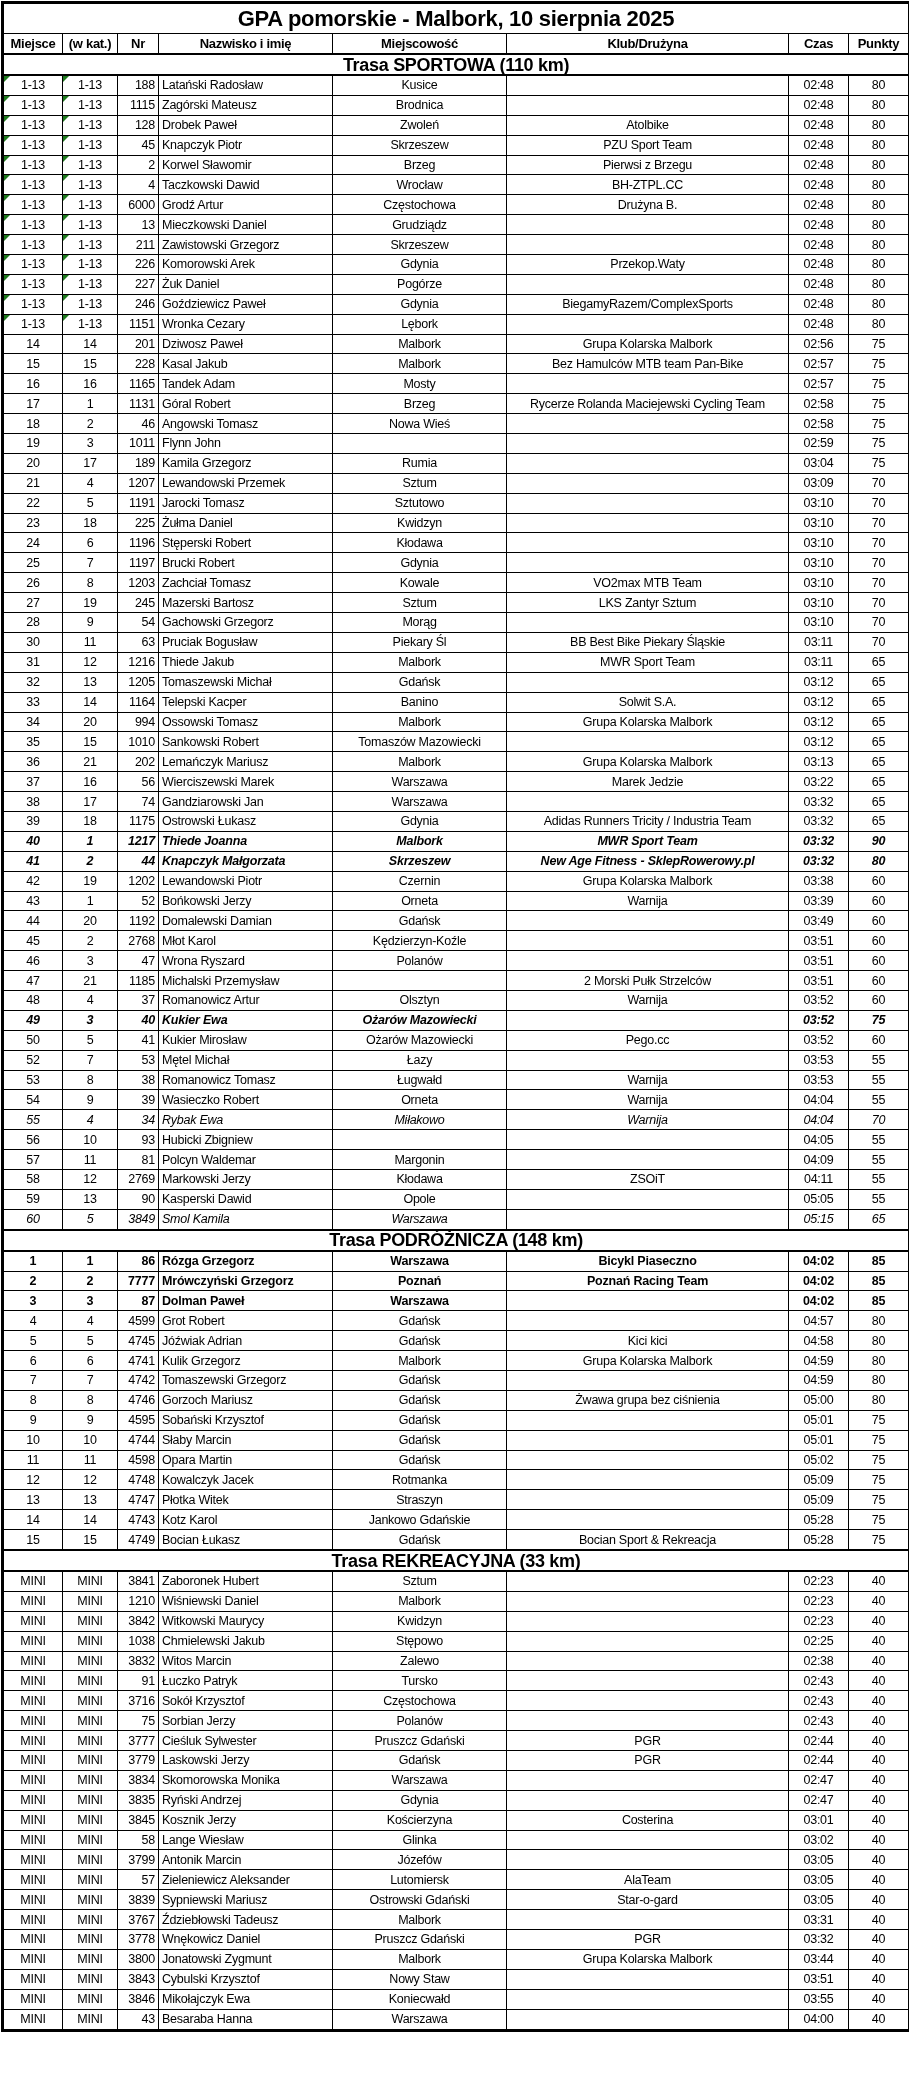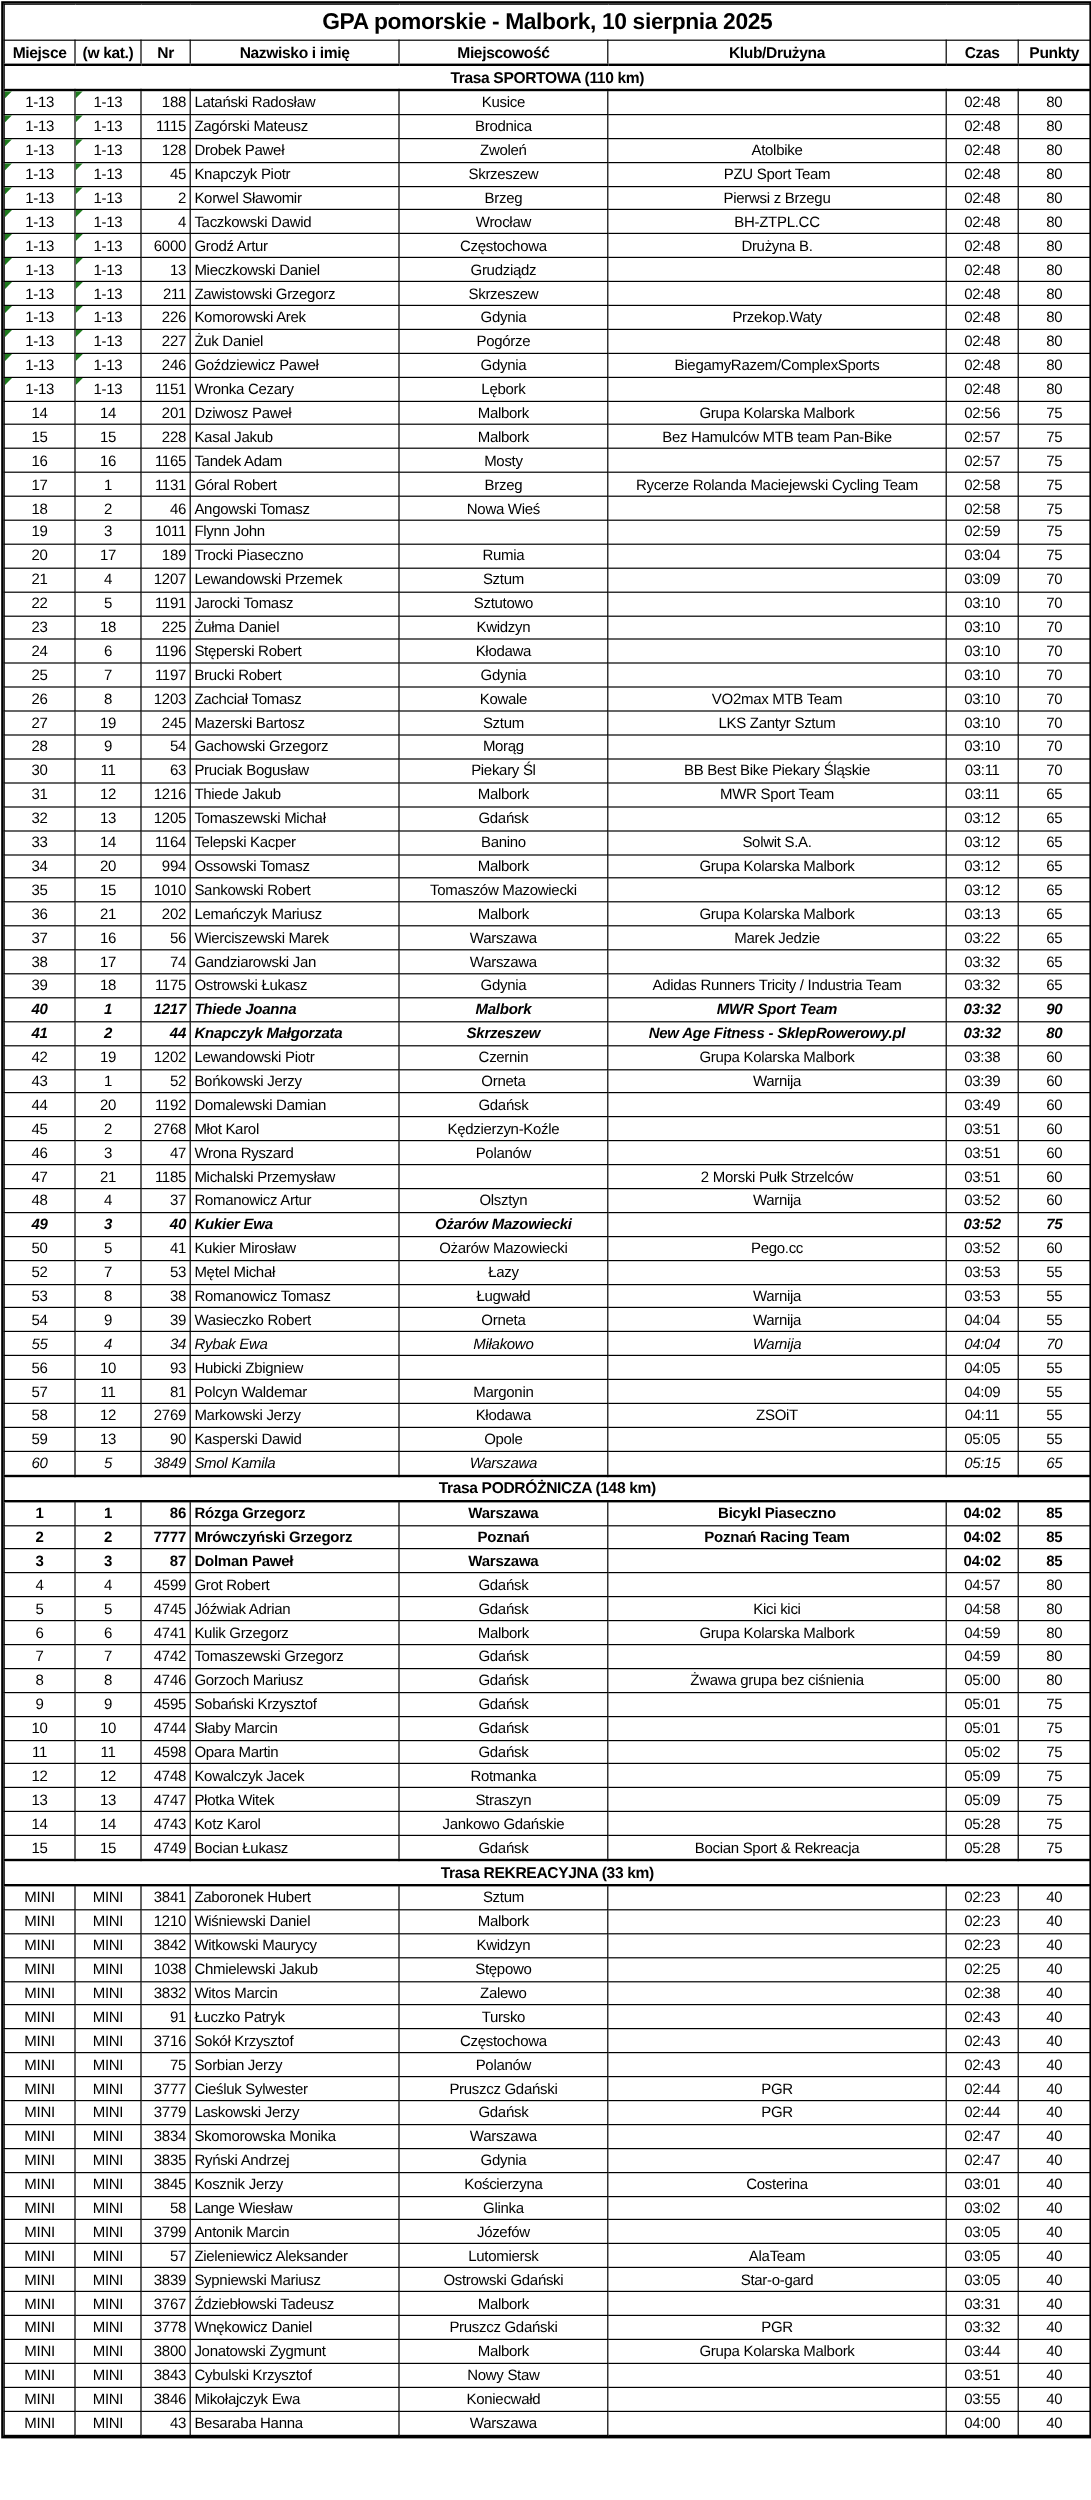--- a/index.html
+++ b/index.html
@@ -2,23 +2,23 @@
 <html><head>
 <meta charset="utf-8">
 <style>
   html, body { margin: 0; padding: 0; background: #ffffff; }
   body { width: 909px; height: 2083px; overflow: hidden; font-family: "Liberation Sans", sans-serif; color: #000; }
   #sheet { position: absolute; left: 1px; top: 1px; width: 905px; border: 2px solid #000; box-sizing: content-box; }
   table { border-collapse: collapse; table-layout: fixed; width: 905px; }
   col.c1 { width: 59px; } col.c2 { width: 55px; } col.c3 { width: 41px; } col.c4 { width: 174px; }
   col.c5 { width: 174px; } col.c6 { width: 282px; } col.c7 { width: 60px; } col.c8 { width: 60px; }
   td, th { border: 1px solid #000; padding: 0 2px; height: 18.9px; font-size: 12.5px; line-height: 18px; white-space: nowrap; overflow: hidden; text-overflow: clip; position: relative; }
-  tr.title td { height: 29px; font-size: 19px; font-weight: bold; text-align: center; border-bottom: 1px solid #000; letter-spacing: -0.3px; }
+  tr.title td { height: 29px; font-size: 22px; font-weight: bold; text-align: center; border-bottom: 1px solid #000; letter-spacing: -0.3px; }
   tr.head th { height: 19px; font-size: 13px; font-weight: bold; text-align: center; border-bottom: 2px solid #000; letter-spacing: -0.3px; }
-  tr.section td { height: 19px; font-size: 13px; font-weight: bold; text-align: center; border-top: 2px solid #000; border-bottom: 2px solid #000; letter-spacing: -0.3px; margin-left: 16px; }
+  tr.section td { height: 19px; font-size: 18px; font-weight: bold; text-align: center; border-top: 2px solid #000; border-bottom: 2px solid #000; letter-spacing: -0.3px; margin-left: 16px; }
   td.ctr { text-align: center; }
   td.num { text-align: right; padding-right: 3px; }
   td.lft { text-align: left; padding-left: 3px; }
   tr.b td { font-weight: bold; }
   tr.bi td { font-weight: bold; font-style: italic; }
   tr.i td { font-style: italic; }
   tr.b td, tr.bi td { letter-spacing: -0.2px; }
   .flag::before { content: ""; position: absolute; left: 0; top: 0; width: 0; height: 0; border-top: 6px solid #1e7a1e; border-right: 6px solid transparent; }
   td { letter-spacing: -0.25px; }
 </style>
@@ -243,21 +243,21 @@
           <td class="lft">Flynn John</td>
           <td class="ctr"></td>
           <td class="ctr"></td>
           <td class="ctr">02:59</td>
           <td class="ctr">75</td>
         </tr>
         <tr>
           <td class="ctr">20</td>
           <td class="ctr">17</td>
           <td class="num">189</td>
-          <td class="lft">Trocki Piaseczno</td>
+          <td class="lft">Kamila Grzegorz</td>
           <td class="ctr">Rumia</td>
           <td class="ctr"></td>
           <td class="ctr">03:04</td>
           <td class="ctr">75</td>
         </tr>
         <tr>
           <td class="ctr">21</td>
           <td class="ctr">4</td>
           <td class="num">1207</td>
           <td class="lft">Lewandowski Przemek</td>

